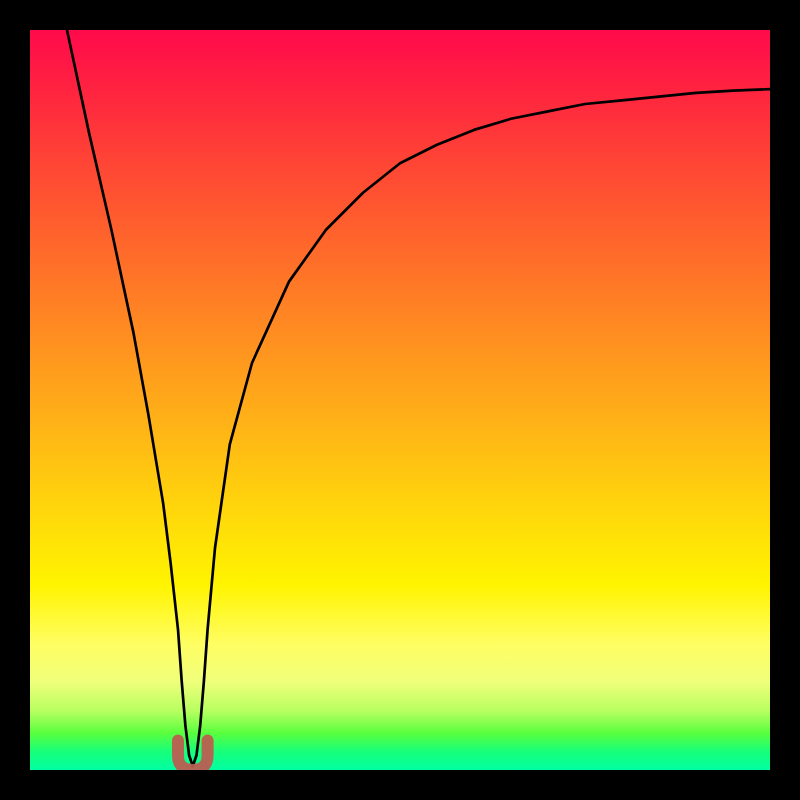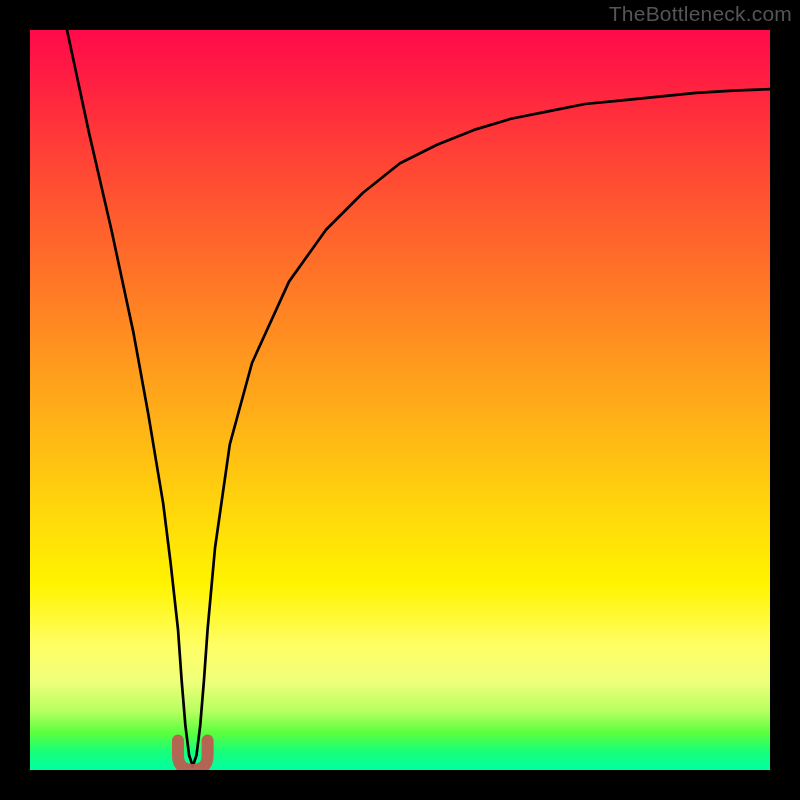--- a/index.html
+++ b/index.html
@@ -48,21 +48,20 @@
     position: absolute;
     left: 0; top: 0;
     width: 740px; height: 740px;
     pointer-events: none;
   }
 </style>
 </head>
 <body>
 
 <div class="wrap">
-  <div class="watermark">TheBottleneck.com</div>
   <div class="plot">
     <svg class="curve" viewBox="0 0 740 740" preserveAspectRatio="none">
       <g id="curve-group">
           <path d="M37.00 0.00 L59.20 103.60 L81.40 199.80 L103.60 303.40 L118.40 384.80 L133.20 473.60 L140.60 532.80 L148.00 599.40 L151.70 651.20 L155.40 695.60 L159.10 725.20 L162.80 736.30 L166.50 725.20 L170.20 695.60 L173.90 651.20 L177.60 599.40 L185.00 518.00 L199.80 414.40 L222.00 333.00 L259.00 251.60 L296.00 199.80 L333.00 162.80 L370.00 133.20 L407.00 114.70 L444.00 99.90 L481.00 88.80 L518.00 81.40 L555.00 74.00 L592.00 70.30 L629.00 66.60 L666.00 62.90 L703.00 60.68 L740.00 59.20" fill="none" stroke="#000" stroke-width="2.7" stroke-linecap="round" stroke-linejoin="round"></path>
         </g>
       <g id="marker-group">
           <path d="M 148.00 710.40
                    L 148.00 725.20
                    Q 148.00 740.00 162.80 740.00
                    Q 177.60 740.00 177.60 725.20

